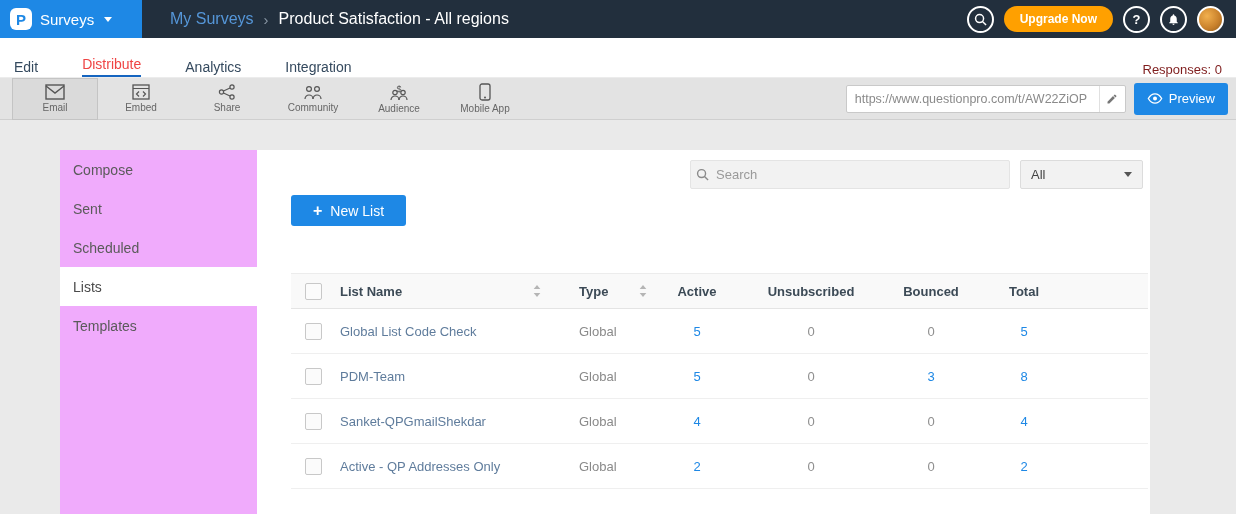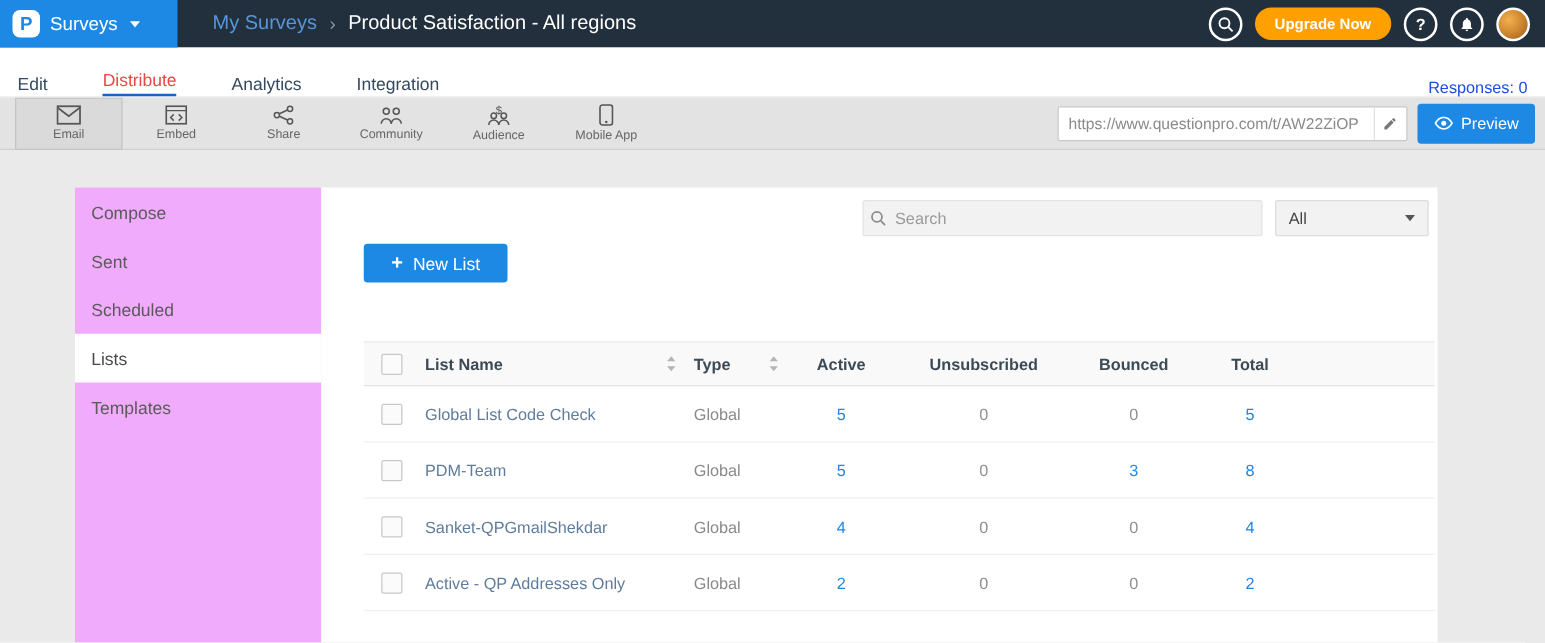--- a/index.html
+++ b/index.html
@@ -18,21 +18,21 @@
   .crumb-current { color:#ffffff; }
   .topbar-right { margin-left:auto; display:flex; align-items:center; gap:10px; padding-right:12px;justify-content:flex-end; }
   .circle-icon { width:27px; height:27px; border:2px solid #fff; border-radius:50%; display:flex; align-items:center; justify-content:center; color:#fff; font-size:13px; font-weight:700; cursor:pointer; flex:0 0 auto; }
   .upgrade-btn { background:#ffa000; color:#fff; border:none; border-radius:13px; height:26px; padding:0 16px; font-size:12px; font-weight:700; cursor:pointer; font-family:"Liberation Sans", sans-serif; }
   .avatar { width:27px; height:27px; border-radius:50%; border:2px solid #fff; background:radial-gradient(circle at 35% 35%, #f2b04e, #c77f2a 60%, #8a5a1e); cursor:pointer; flex:0 0 auto; }
 
   
   .tabbar { height:40px; background:#fff; display:flex; align-items:flex-end; padding:0 14px; border-bottom:1px solid #ececec;gap:12px; }
   .tab { font-size:14px; color:#34495e; margin-right:32px; cursor:pointer; padding:2px 0; }
   .tab.active { color:#ef4444; border-bottom:2px solid #1565c0; padding-bottom:3px; }
-  .responses { margin-left:auto; font-size:13px; color:#1d4ed8; }
+  .responses { margin-left:auto; font-size:13px; color:#7f1d1d; }
 
   
   .toolbar { height:42px; background:#e3e3e3; border-bottom:1px solid #cfcfcf; display:flex; align-items:center; padding-left:12px; }
   .tool-item { width:86px; height:42px; display:flex; flex-direction:column; align-items:center; justify-content:center; gap:2px; cursor:pointer; }
   .tool-item.active { background:#dadada; box-shadow:inset 0 0 0 1px #c4c4c4; }
   .tool-label { font-size:10px; color:#666; }
   .url-wrap { margin-left:auto; display:flex; align-items:center; gap:8px; padding-right:8px; }
   .url-input { width:280px; height:28px; background:#fff; border:1px solid #c9c9c9; display:flex; align-items:center; border-radius:2px;justify-content:flex-end; }
   .url-input input { flex:1; min-width:0; border:none; outline:none; font-size:12.5px; color:#8a8a8a; padding:0 8px; background:transparent; font-family:"Liberation Sans", sans-serif; }
   .pencil-btn { width:26px; align-self:stretch; border-left:1px solid #e0e0e0; display:flex; align-items:center; justify-content:center; cursor:pointer; }
@@ -52,21 +52,21 @@
   .filter-caret { margin-left:auto; width:0; height:0; border-left:4px solid transparent; border-right:4px solid transparent; border-top:5px solid #555; }
 
   .new-list-btn { position:absolute; top:45px; left:34px; height:31px; background:#1e88e5; color:#fff; border:none; border-radius:3px; padding:0 22px; font-size:14px; display:flex; align-items:center; gap:8px; cursor:pointer; font-family:"Liberation Sans", sans-serif; }
   .new-list-plus { font-size:16px; font-weight:700; }
 
   .list-table { position:absolute; top:123px; left:34px; right:2px; }
   .thead { display:flex; align-items:center; height:36px; background:#f9f9f9; border-top:1px solid #ececec; border-bottom:1px solid #e4e4e4; font-size:13px; font-weight:700; color:#3c4a56; }
   .trow { display:flex; align-items:center; height:45px; border-bottom:1px solid #efefef; font-size:13px; }
   .c-cb { width:44px; display:flex; align-items:center; justify-content:center; flex:0 0 auto; }
   .c-name { width:212px; padding-left:5px; display:flex; align-items:center; gap:6px; flex:0 0 auto; }
-  .c-type { width:82px; padding-left:8px; display:flex; align-items:center; gap:6px; flex:0 0 auto; }
+  .c-type { width:82px; padding-left:8px; display:flex; align-items:center; gap:6px; flex:0 0 auto;margin-left:24px; }
   .c-active { width:88px; text-align:center; flex:0 0 auto; }
   .c-unsub { width:140px; text-align:center; flex:0 0 auto; }
   .c-bounced { width:100px; text-align:center; flex:0 0 auto; }
   .c-total { width:86px; text-align:center; flex:0 0 auto; }
   .checkbox { width:17px; height:17px; background:#fbfbfb; border:1px solid #c8c8c8; border-radius:2px; cursor:pointer; display:inline-block; }
   .list-name { color:#5f7c9c; text-decoration:none; cursor:pointer; }
   .type-val { color:#8a8a8a; }
   .num { color:#1e88e5; cursor:pointer; }
   .num.muted { color:#8f8f8f; cursor:default; }
   .sort-ic { display:inline-flex; cursor:pointer; margin-left:auto; margin-right:6px; }

